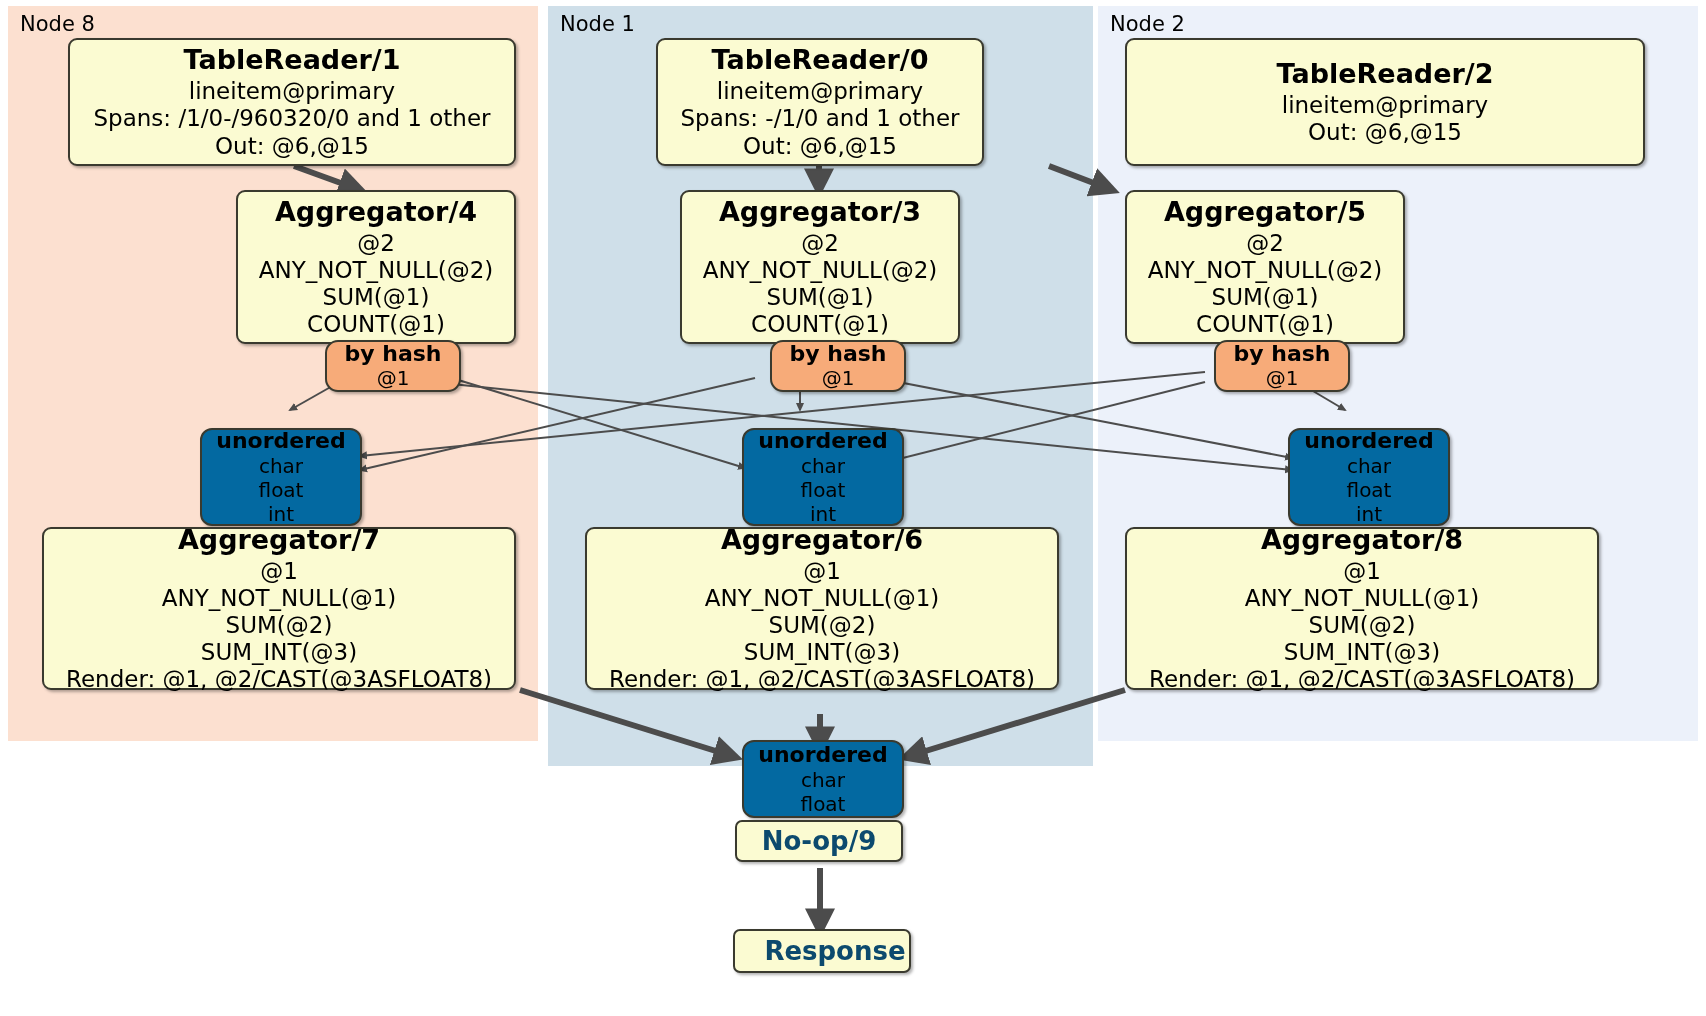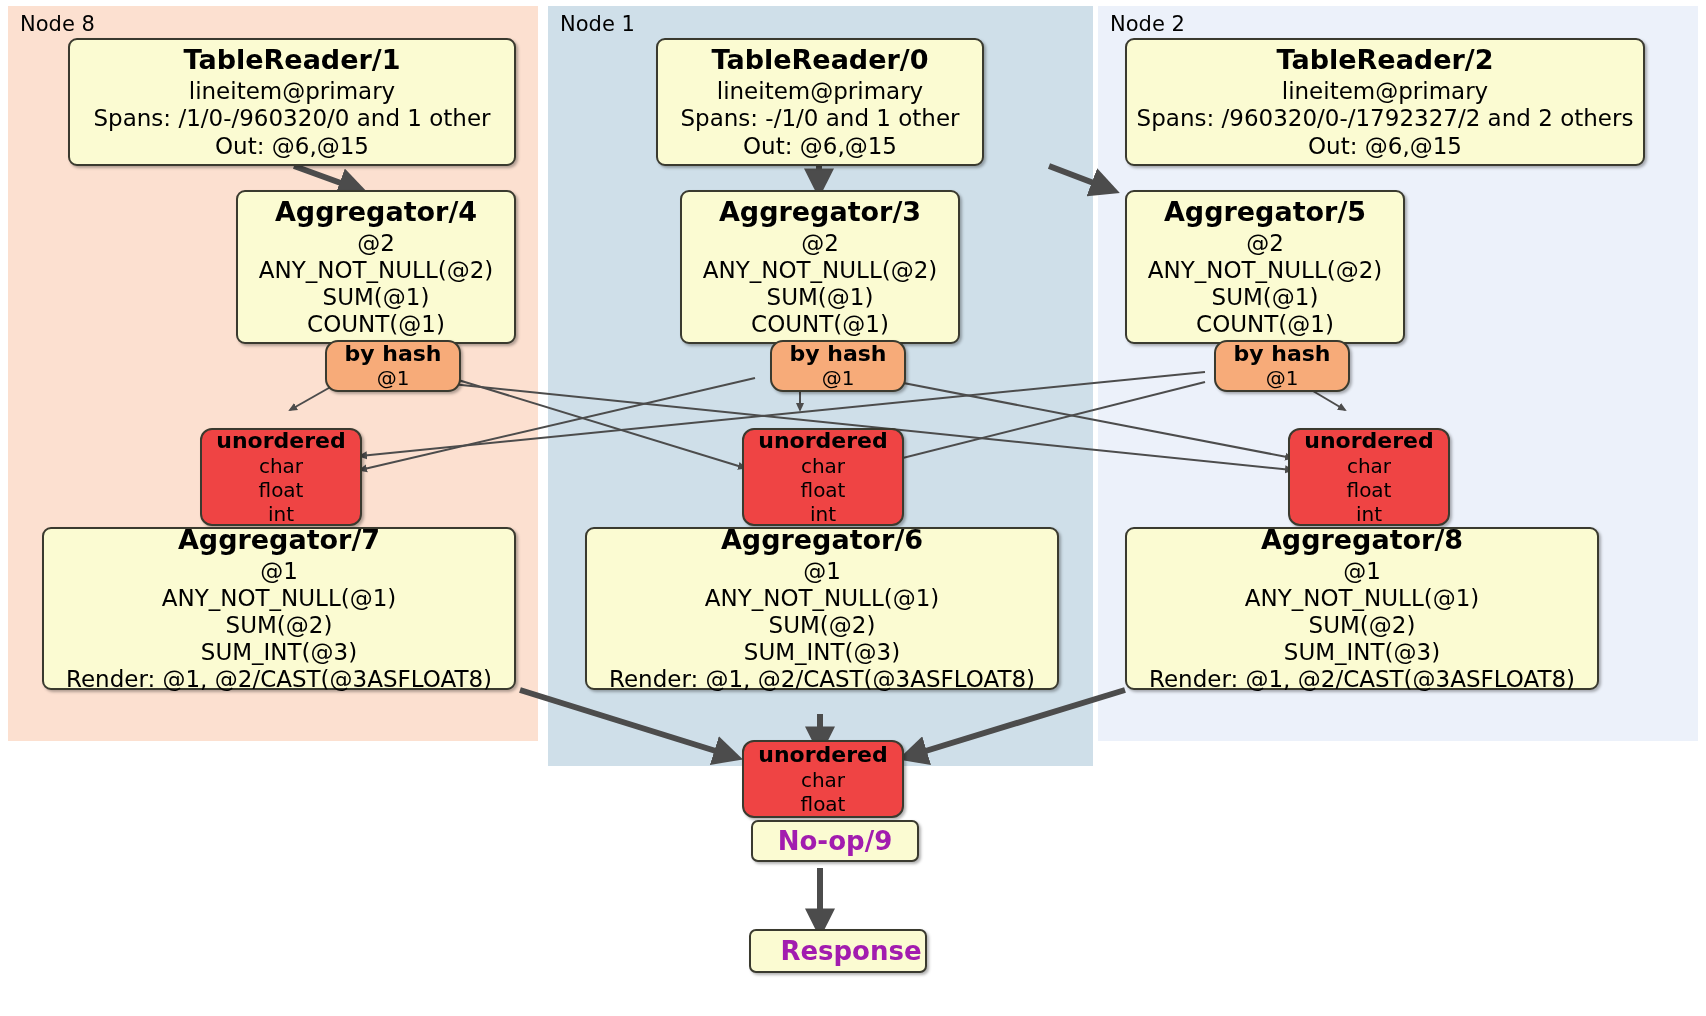--- a/index.html
+++ b/index.html
@@ -73,42 +73,41 @@
   .router .title {
     font-weight: bold;
     font-size: 22px;
     line-height: 1.1;
   }
   .router .line {
     font-size: 20px;
     line-height: 1.15;
   }
   .sync {
-    background: #ef4444;
+    background: #0369a1;
     border: 2px solid #3a3a2f;
     border-radius: 12px;
     box-shadow: 2px 2px 3px rgba(0,0,0,0.30);
     color: #000;
   }
   .sync .title {
     font-weight: bold;
     font-size: 22px;
     line-height: 1.18;
   }
   .sync .line {
     font-size: 20px;
     line-height: 1.2;
   }
   .small-proc {
     background: #fbfbd2;
     border: 2px solid #3a3a2f;
     border-radius: 7px;
     box-shadow: 2px 2px 3px rgba(0,0,0,0.30);
-    color: #a21caf;
-    margin-left: 16px;
+    color: #0c4a6e;
   }
   .small-proc .title {
     font-weight: bold;
     font-size: 26px;
   }
   
   #edges, #edges-top {
     position: absolute;
     left: 0;
     top: 0;
@@ -191,21 +190,20 @@
   <div class="box proc" style="left:656px; top:38px; width:328px; height:128px;">
     <div class="title">TableReader/0</div>
     <div class="line">lineitem@primary</div>
     <div class="line">Spans: -/1/0 and 1 other</div>
     <div class="line">Out: @6,@15</div>
   </div>
 
   <div class="box proc" style="left:1125px; top:38px; width:520px; height:128px;">
     <div class="title">TableReader/2</div>
     <div class="line">lineitem@primary</div>
-    <div class="line">Spans: /960320/0-/1792327/2 and 2 others</div>
     <div class="line">Out: @6,@15</div>
   </div>
 
   <div class="box proc" style="left:236px; top:190px; width:280px; height:154px;">
     <div class="title">Aggregator/4</div>
     <div class="line">@2</div>
     <div class="line">ANY_NOT_NULL(@2)</div>
     <div class="line">SUM(@1)</div>
     <div class="line">COUNT(@1)</div>
   </div>

